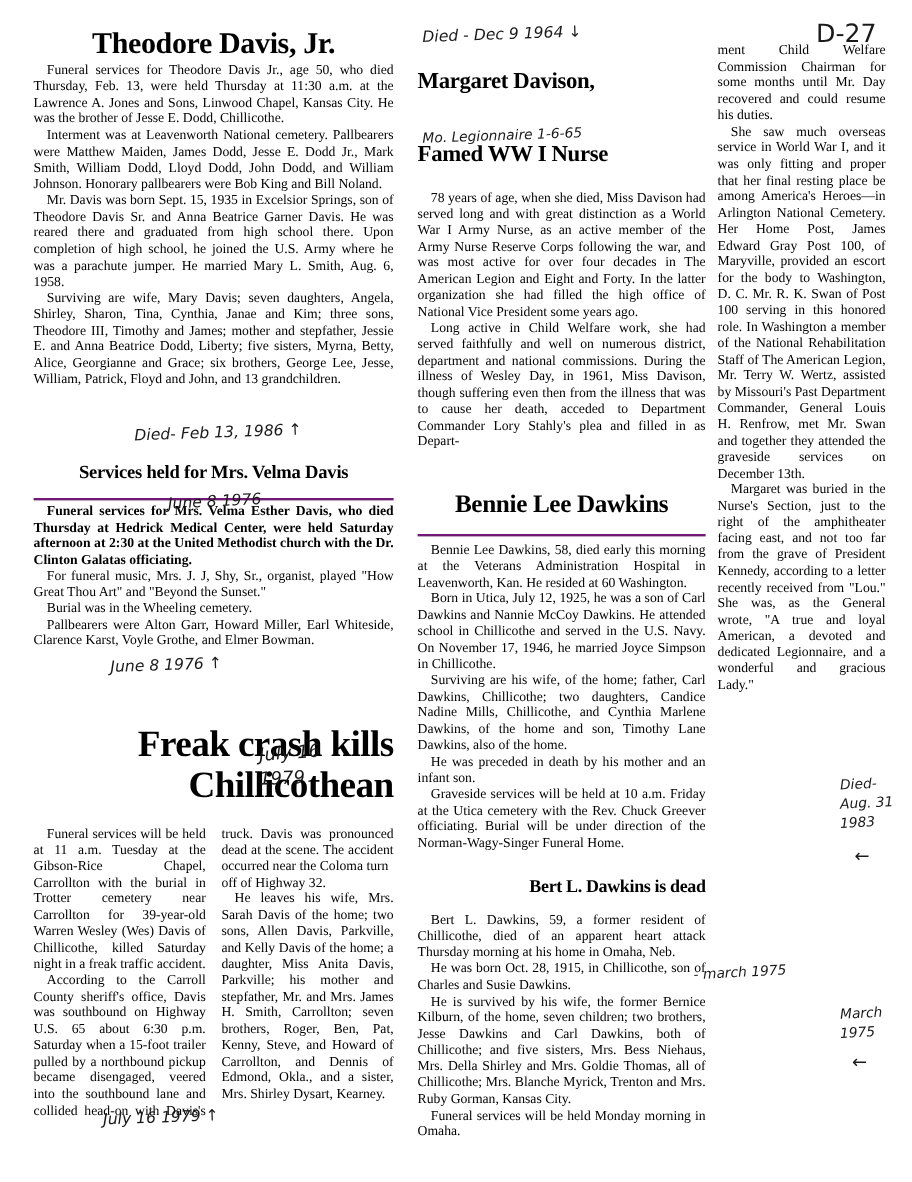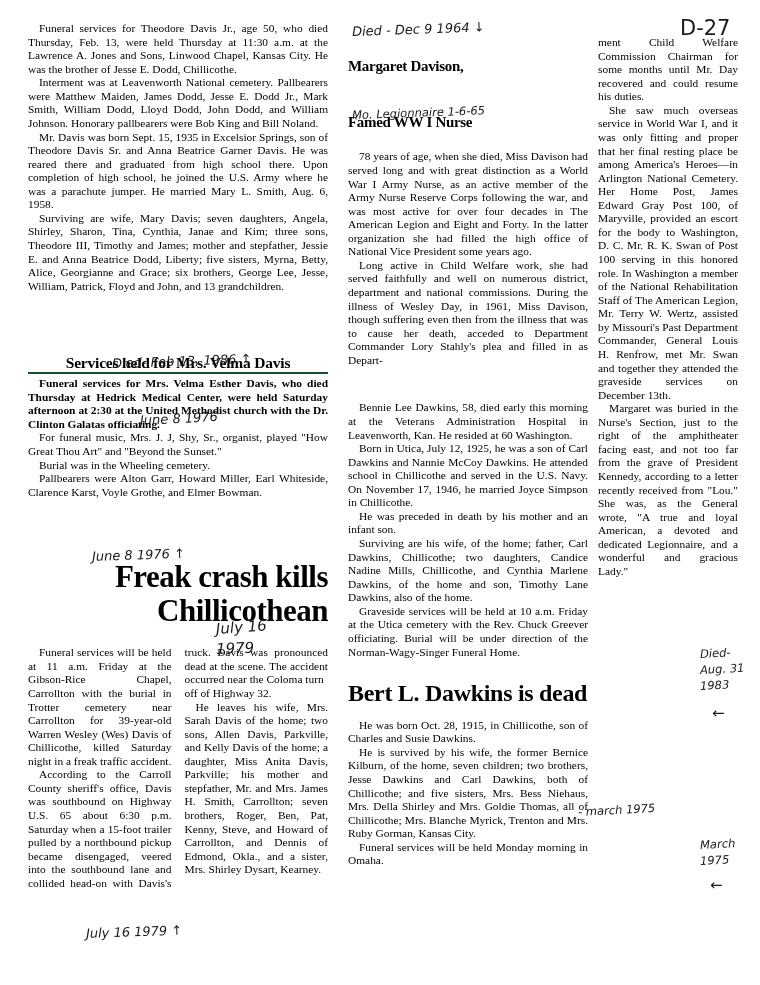--- a/index.html
+++ b/index.html
@@ -28,25 +28,25 @@
 
   .headline {
     font-family: "Liberation Serif", serif;
     font-weight: bold;
     text-align: center;
     line-height: 1.03;
     letter-spacing: -0.3px;
     margin: 0 0 3px 0;
   }
   .h-davis      { font-size: 25px; margin-top: 2px; }
-  .h-davison    { font-size: 15px; text-align: left; line-height: 1.08; margin-top: 40px; }
+  .h-davison    { font-size: 19px; text-align: left; line-height: 1.08; margin-top: 40px; }
   .h-velma      { font-size: 15.5px; text-align: center; font-weight: bold; letter-spacing: -0.2px; }
   .h-freak      { font-size: 31px; text-align: right; line-height: 1.0; letter-spacing: -0.5px;}
   .h-bennie     { font-size: 21px; text-align: center; }
-  .h-bert       { font-size: 24px; text-align: left; }
+  .h-bert       { font-size: 15px; text-align: right; }
 
   p.body {
     margin: 0 0 0 0;
     font-size: 11.4px;
     line-height: 1.19;
     text-align: justify;
     text-indent: 11px;
     font-family: "Liberation Serif", serif;
   }
   p.body.noind { text-indent: 0; }
@@ -62,82 +62,85 @@
     font-family: "DejaVu Sans", sans-serif;
     color: #1a1a1a;
     font-size: 13px;
     font-style: italic;
     white-space: nowrap;
     transform-origin: left center;
   }
   .hand.sm { font-size: 11.5px; }
   .hand.lg { font-size: 15px; }
   .hdr-underline {
-    border-bottom: 2px solid #14532d;
-    padding-bottom: 1px;
+    border-bottom: 2px solid #701a75;
+    padding-bottom: 13px;
   }
   .arrow { font-family: "DejaVu Sans", sans-serif; }
 </style>
 </head>
 <body>
 
 <div class="page">
 
   <div class="hand lg" style="left:680px; top:16px; font-size:21px; font-style:normal;">D-27</div>
 
   <div class="col col-1">
 
     <div>
+      <h1 class="headline h-davis">Theodore Davis, Jr.</h1>
       <p class="body">Funeral services for Theodore Davis Jr., age 50, who died Thursday, Feb. 13, were held Thursday at 11:30 a.m. at the Lawrence A. Jones and Sons, Linwood Chapel, Kansas City. He was the brother of Jesse E. Dodd, Chillicothe.</p>
       <p class="body">Interment was at Leavenworth National cemetery. Pallbearers were Matthew Maiden, James Dodd, Jesse E. Dodd Jr., Mark Smith, William Dodd, Lloyd Dodd, John Dodd, and William Johnson. Honorary pallbearers were Bob King and Bill Noland.</p>
       <p class="body">Mr. Davis was born Sept. 15, 1935 in Excelsior Springs, son of Theodore Davis Sr. and Anna Beatrice Garner Davis. He was reared there and graduated from high school there. Upon completion of high school, he joined the U.S. Army where he was a parachute jumper. He married Mary L. Smith, Aug. 6, 1958.</p>
       <p class="body">Surviving are wife, Mary Davis; seven daughters, Angela, Shirley, Sharon, Tina, Cynthia, Janae and Kim; three sons, Theodore III, Timothy and James; mother and stepfather, Jessie E. and Anna Beatrice Dodd, Liberty; five sisters, Myrna, Betty, Alice, Georgianne and Grace; six brothers, George Lee, Jesse, William, Patrick, Floyd and John, and 13 grandchildren.</p>
     </div>
 
     <div style="margin-top:62px;">
       <h2 class="headline h-velma hdr-underline">Services held for Mrs. Velma Davis</h2>
       <p class="body" style="margin-top:2px;font-weight:bold;">Funeral services for Mrs. Velma Esther Davis, who died Thursday at Hedrick Medical Center, were held Saturday afternoon at 2:30 at the United Methodist church with the Dr. Clinton Galatas officiating.</p>
       <p class="body">For funeral music, Mrs. J. J, Shy, Sr., organist, played "How Great Thou Art" and "Beyond the Sunset."</p>
       <p class="body">Burial was in the Wheeling cemetery.</p>
       <p class="body">Pallbearers were Alton Garr, Howard Miller, Earl Whiteside, Clarence Karst, Voyle Grothe, and Elmer Bowman.</p>
     </div>
 
     <div style="margin-top:62px;">
       <h1 class="headline h-freak">Freak crash kills</h1>
       <h1 class="headline h-freak" style="margin-bottom:20px;">Chillicothean</h1>
       <div class="twocol">
-        <p class="body">Funeral services will be held at 11 a.m. Friday at the Gibson-Rice Chapel, Carrollton with the burial in Trotter cemetery near Carrollton for 39-year-old Warren Wesley (Wes) Davis of Chillicothe, killed Saturday night in a freak traffic accident.</p>
+        <p class="body">Funeral services will be held at 11 a.m. Tuesday at the Gibson-Rice Chapel, Carrollton with the burial in Trotter cemetery near Carrollton for 39-year-old Warren Wesley (Wes) Davis of Chillicothe, killed Saturday night in a freak traffic accident.</p>
         <p class="body">According to the Carroll County sheriff's office, Davis was southbound on Highway U.S. 65 about 6:30 p.m. Saturday when a 15-foot trailer pulled by a northbound pickup became disengaged, veered into the southbound lane and collided head-on with Davis's truck. Davis was pronounced dead at the scene. The accident occurred near the Coloma turn</p>
         <p class="body noind">off of Highway 32.</p>
         <p class="body">He leaves his wife, Mrs. Sarah Davis of the home; two sons, Allen Davis, Parkville, and Kelly Davis of the home; a daughter, Miss Anita Davis, Parkville; his mother and stepfather, Mr. and Mrs. James H. Smith, Carrollton; seven brothers, Roger, Ben, Pat, Kenny, Steve, and Howard of Carrollton, and Dennis of Edmond, Okla., and a sister, Mrs. Shirley Dysart, Kearney.</p>
       </div>
     </div>
   </div>
 
   <div class="col col-2">
 
     <div style="margin-top:22px;">
       <h1 class="headline h-davison">Margaret Davison,</h1>
       <h1 class="headline h-davison">Famed WW I Nurse</h1>
       <div style="height:17px;"></div>
       <p class="body">78 years of age, when she died, Miss Davison had served long and with great distinction as a World War I Army Nurse, as an active member of the Army Nurse Reserve Corps following the war, and was most active for over four decades in The American Legion and Eight and Forty. In the latter organization she had filled the high office of National Vice President some years ago.</p>
       <p class="body">Long active in Child Welfare work, she had served faithfully and well on numerous district, department and national commissions. During the illness of Wesley Day, in 1961, Miss Davison, though suffering even then from the illness that was to cause her death, acceded to Department Commander Lory Stahly's plea and filled in as Depart-</p>
     </div>
 
     <div style="margin-top:34px;">
+      <h2 class="headline h-bennie hdr-underline">Bennie Lee Dawkins</h2>
       <p class="body" style="margin-top:6px;">Bennie Lee Dawkins, 58, died early this morning at the Veterans Administration Hospital in Leavenworth, Kan. He resided at 60 Washington.</p>
       <p class="body">Born in Utica, July 12, 1925, he was a son of Carl Dawkins and Nannie McCoy Dawkins. He attended school in Chillicothe and served in the U.S. Navy. On November 17, 1946, he married Joyce Simpson in Chillicothe.</p>
+      <p class="body">Surviving are his wife, of the home; father, Carl Dawkins, Chillicothe; two daughters, Candice Nadine Mills, Chillicothe, and Cynthia Marlene Dawkins, of the home and son, Timothy Lane Dawkins, also of the home.</p>
       <p class="body">He was preceded in death by his mother and an infant son.</p>
-      <p class="body">Surviving are his wife, of the home; father, Carl Dawkins, Chillicothe; two daughters, Candice Nadine Mills, Chillicothe, and Cynthia Marlene Dawkins, of the home and son, Timothy Lane Dawkins, also of the home.</p>
       <p class="body">Graveside services will be held at 10 a.m. Friday at the Utica cemetery with the Rev. Chuck Greever officiating. Burial will be under direction of the Norman-Wagy-Singer Funeral Home.</p>
     </div>
 
     <div style="margin-top:22px;">
       <h2 class="headline h-bert">Bert L. Dawkins is dead</h2>
       <div style="height:10px;"></div>
+      <p class="body">Bert L. Dawkins, 59, a former resident of Chillicothe, died of an apparent heart attack Thursday morning at his home in Omaha, Neb.</p>
       <p class="body">He was born Oct. 28, 1915, in Chillicothe, son of Charles and Susie Dawkins.</p>
       <p class="body">He is survived by his wife, the former Bernice Kilburn, of the home, seven children; two brothers, Jesse Dawkins and Carl Dawkins, both of Chillicothe; and five sisters, Mrs. Bess Niehaus, Mrs. Della Shirley and Mrs. Goldie Thomas, all of Chillicothe; Mrs. Blanche Myrick, Trenton and Mrs. Ruby Gorman, Kansas City.</p>
       <p class="body">Funeral services will be held Monday morning in Omaha.</p>
     </div>
   </div>
 
   <div class="col col-3">
     <p class="body noind">ment Child Welfare Commission Chairman for some months until Mr. Day recovered and could resume his duties.</p>
     <p class="body">She saw much overseas service in World War I, and it was only fitting and proper that her final resting place be among America's Heroes—in Arlington National Cemetery. Her Home Post, James Edward Gray Post 100, of Maryville, provided an escort for the body to Washington, D. C. Mr. R. K. Swan of Post 100 serving in this honored role. In Washington a member of the National Rehabilitation Staff of The American Legion, Mr. Terry W. Wertz, assisted by Missouri's Past Department Commander, General Louis H. Renfrow, met Mr. Swan and together they attended the graveside services on December 13th.</p>
     <p class="body">Margaret was buried in the Nurse's Section, just to the right of the amphitheater facing east, and not too far from the grave of President Kennedy, according to a letter recently received from "Lou." She was, as the General wrote, "A true and loyal American, a devoted and dedicated Legionnaire, and a wonderful and gracious Lady."</p>

